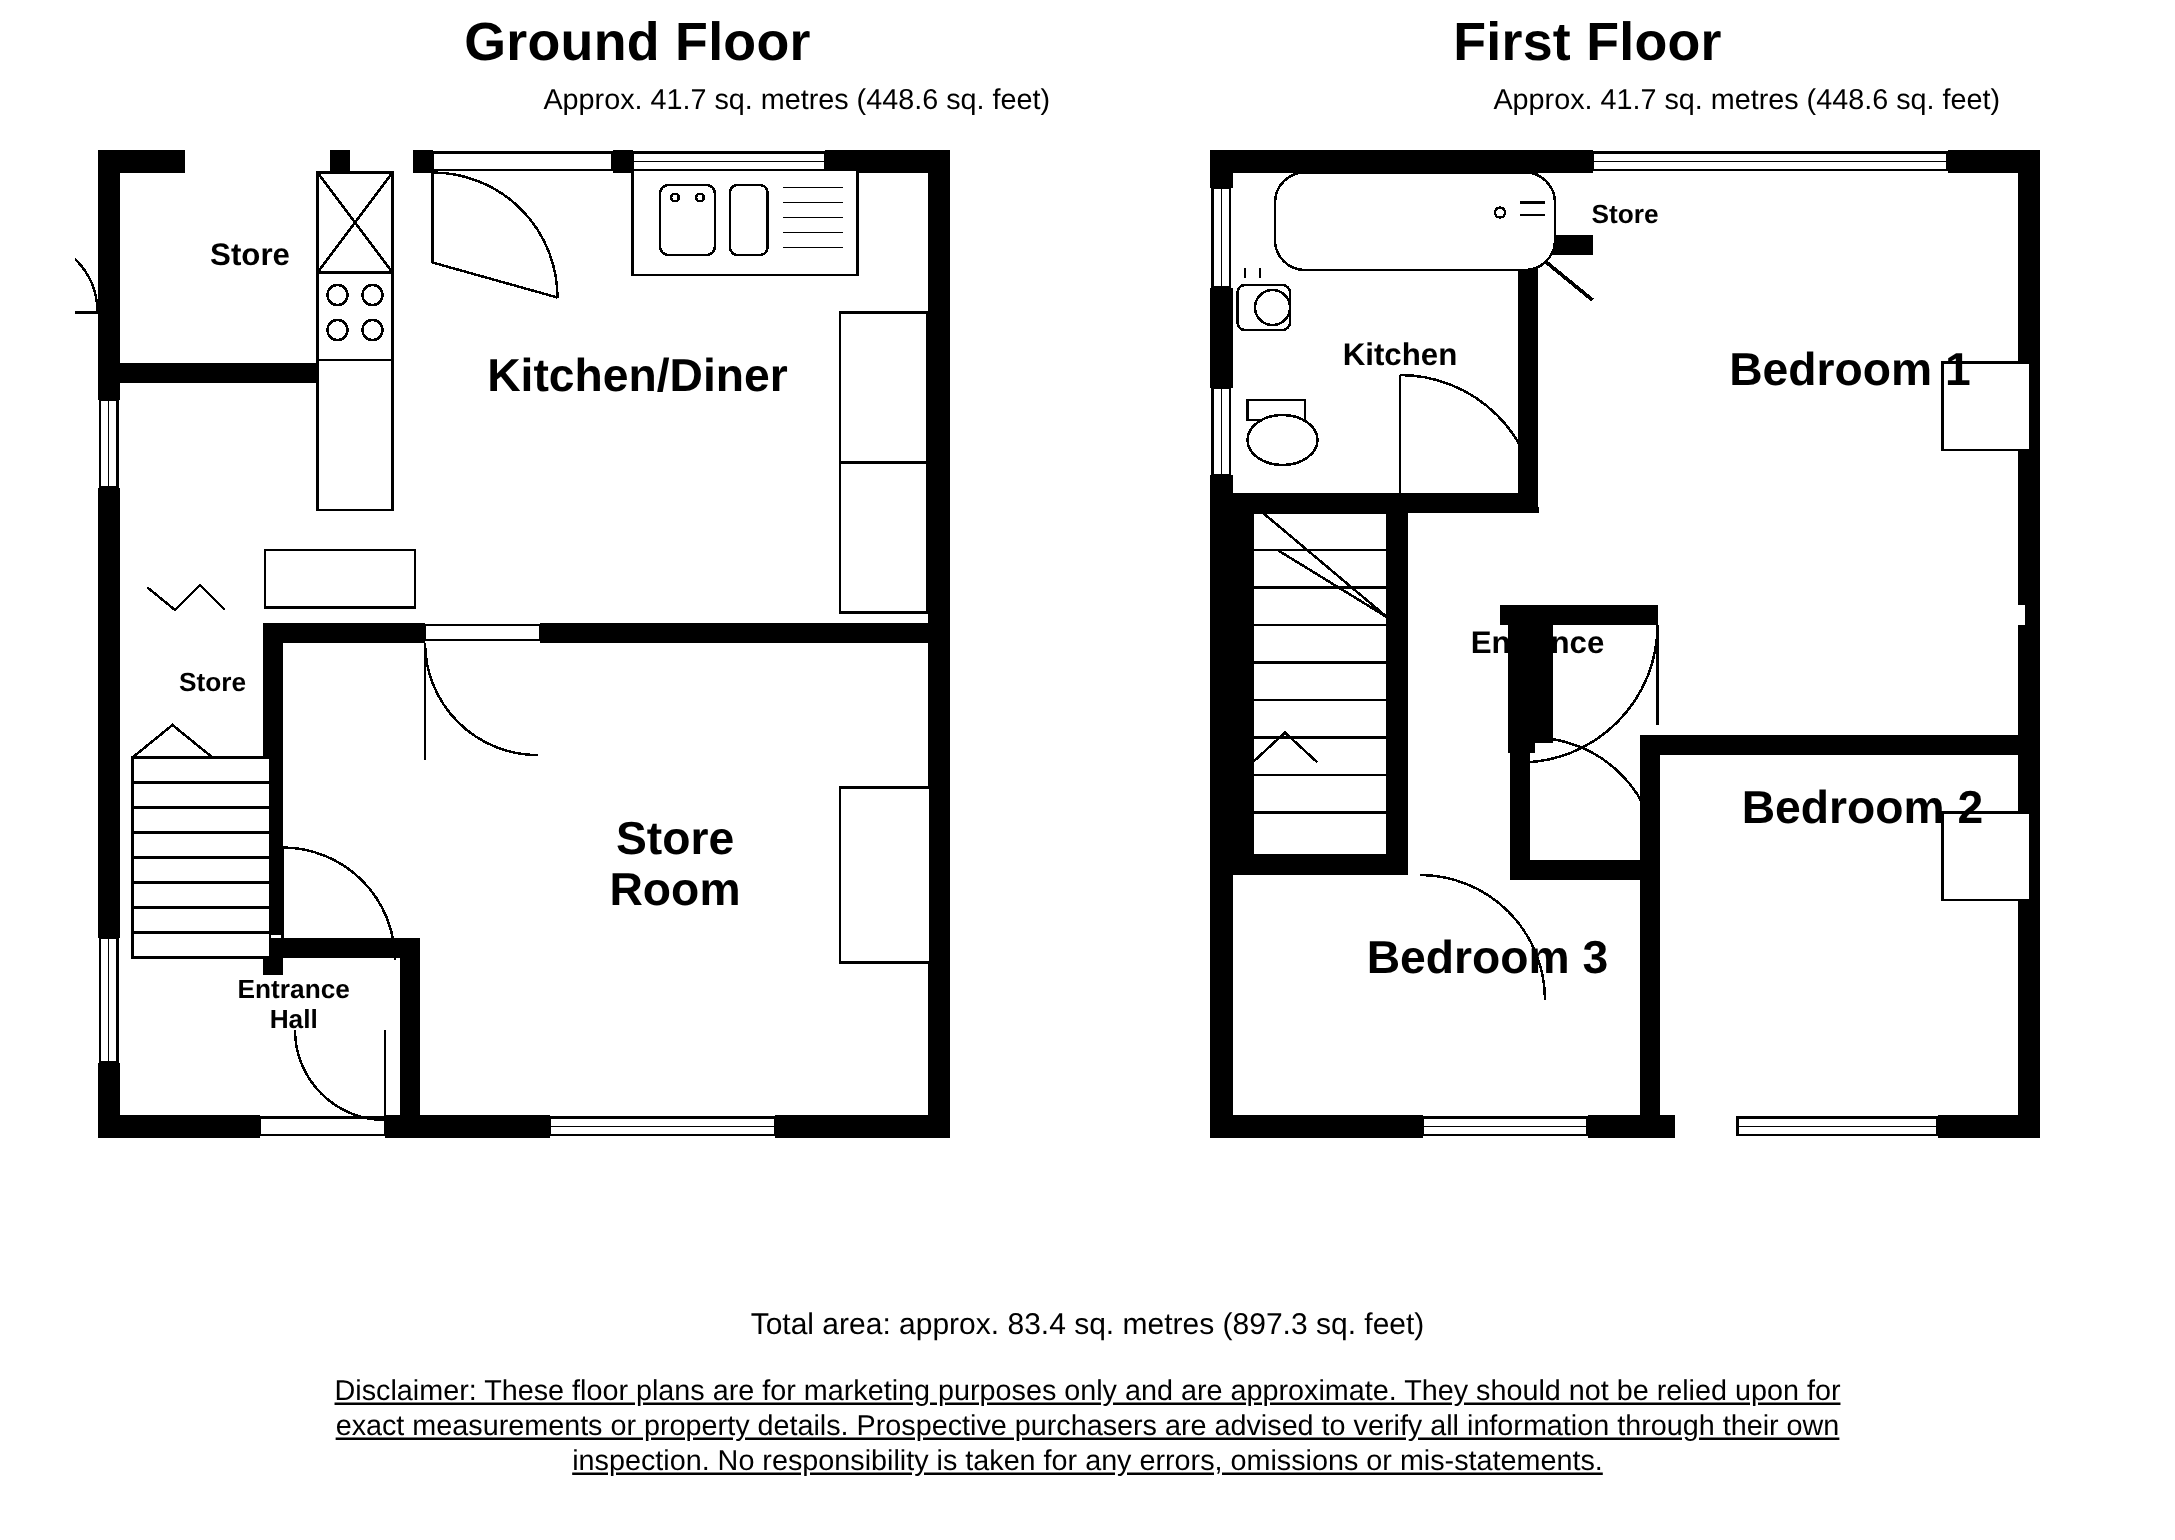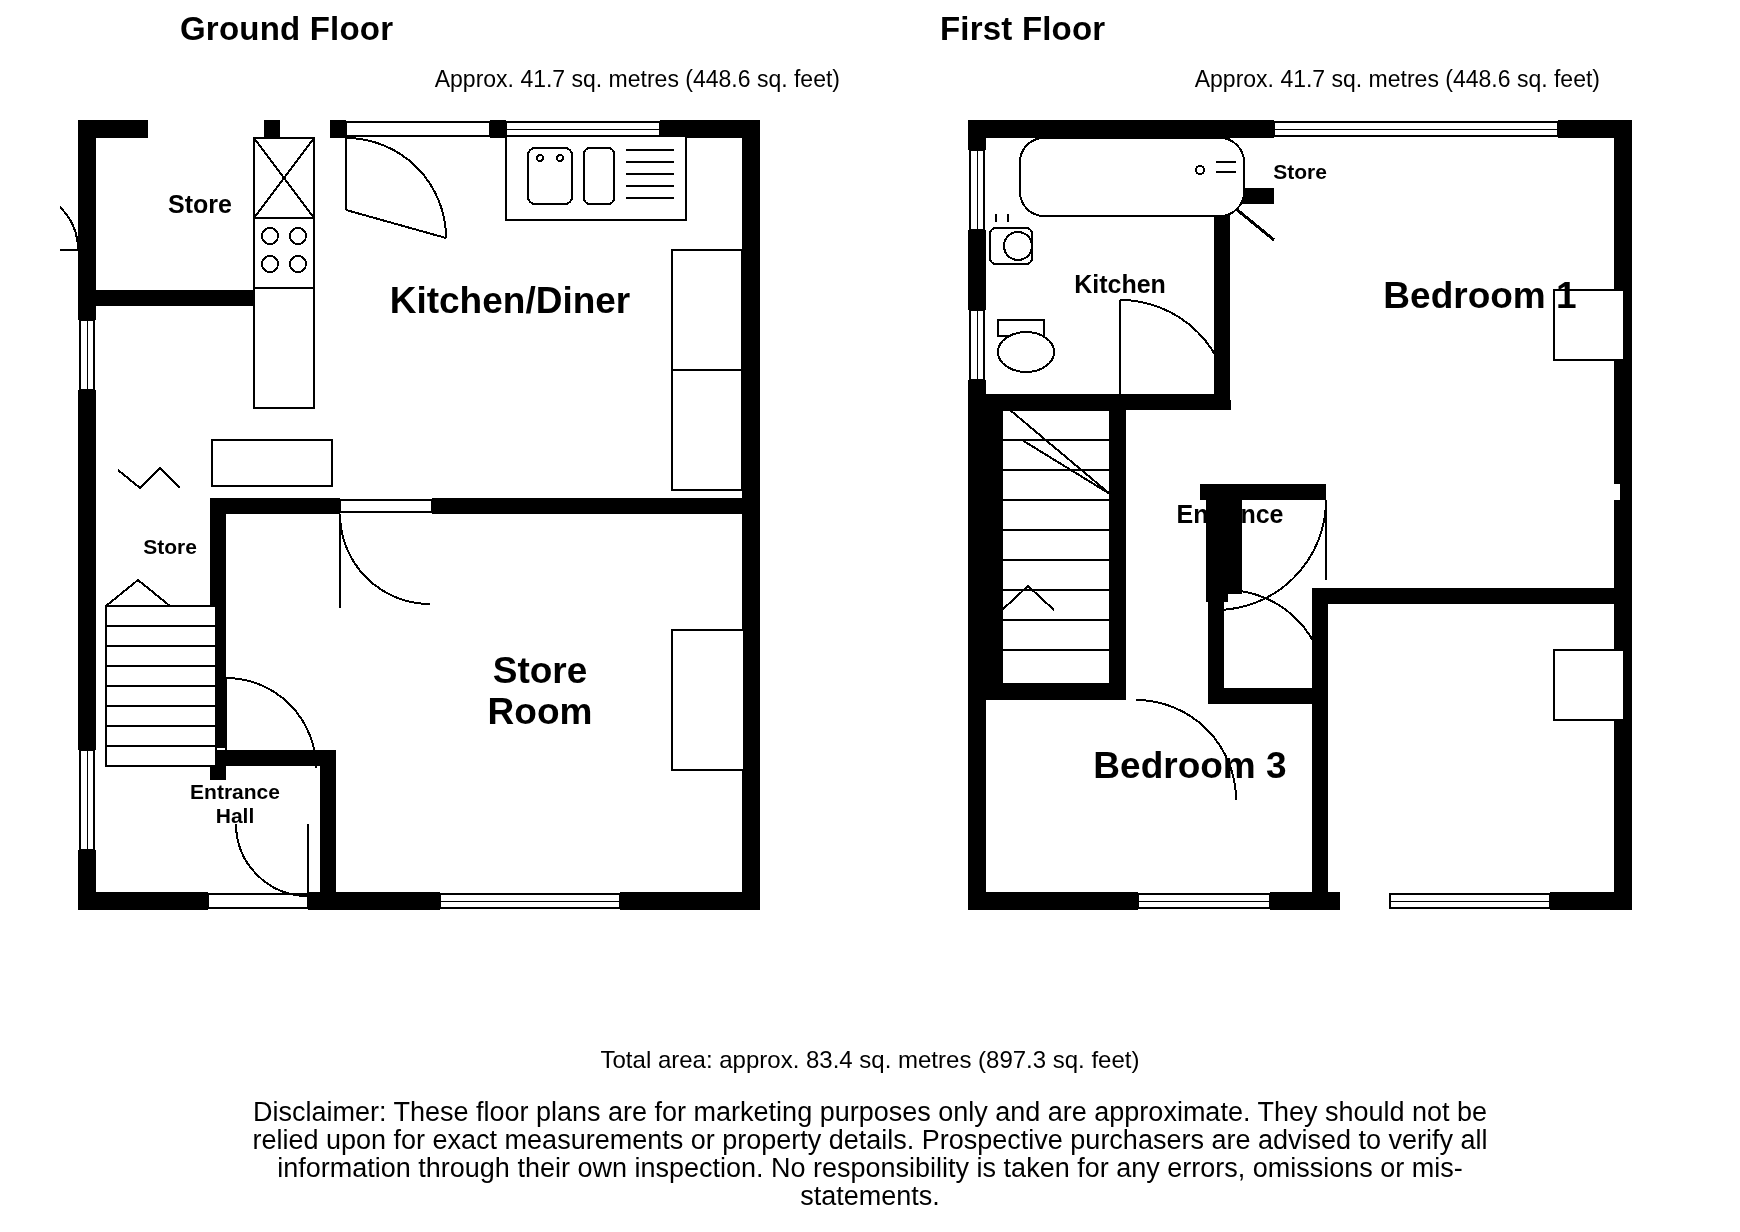--- a/index.html
+++ b/index.html
@@ -17,21 +17,22 @@
   }
   .stage {
     position: relative;
     width: 1740px;
     height: 1232px;
   }
 
   
   .floor-title {
     position: absolute;
-    font-size: 33px;
+    text-align: center;
+    font-size: 43px;
     font-weight: bold;
     letter-spacing: 0.2px;
   }
   .floor-sub {
     position: absolute;
     text-align: right;
     font-size: 23px;
     font-weight: normal;
     margin-top: 16px;
   }
@@ -50,22 +51,23 @@
     text-align: center;
     font-size: 24px;
     font-weight: normal;
   }
   #disclaimer {
     position: absolute;
     left: 250px;
     top: 1098px;
     width: 1240px;
     text-align: center;
-    font-size: 27px;
+    font-size: 23px;
     line-height: 28px;
+    text-decoration: underline;
   }
   #produced-by {
     position: absolute;
     left: 250px;
     top: 1190px;
     width: 1240px;
     text-align: center;
     font-size: 20px;
   }
 
@@ -403,19 +405,20 @@
         <rect x="604" y="180" width="70" height="70" fill="#fff" stroke="#000" stroke-width="2"></rect>
         <rect x="604" y="540" width="70" height="70" fill="#fff" stroke="#000" stroke-width="2"></rect>
       </g>
     </svg>
 
     
     <div class="room-label lbl-sm" style="left:290px; top:50px; width:120px;">Store</div>
     <div class="room-label lbl-md" style="left:50px; top:160px; width:240px;">Kitchen</div>
     <div class="room-label lbl-lg" style="left:390px; top:165px; width:280px;">Bedroom 1</div>
     <div class="room-label lbl-md" style="left:180px; top:390px; width:200px;">Entrance</div>
+    <div class="room-label lbl-lg" style="left:400px; top:515px; width:280px;">Bedroom 2</div>
     <div class="room-label lbl-lg" style="left:100px; top:635px; width:280px;">Bedroom 3</div>
   </div>
 
   <div id="total-area">Total area: approx. 83.4 sq. metres (897.3 sq. feet)</div>
   <div id="disclaimer">Disclaimer: These floor plans are for marketing purposes only and are approximate. They should not be relied upon for exact measurements or property details. Prospective purchasers are advised to verify all information through their own inspection. No responsibility is taken for any errors, omissions or mis-statements.</div>
 
 </div>
 
 </body></html>

